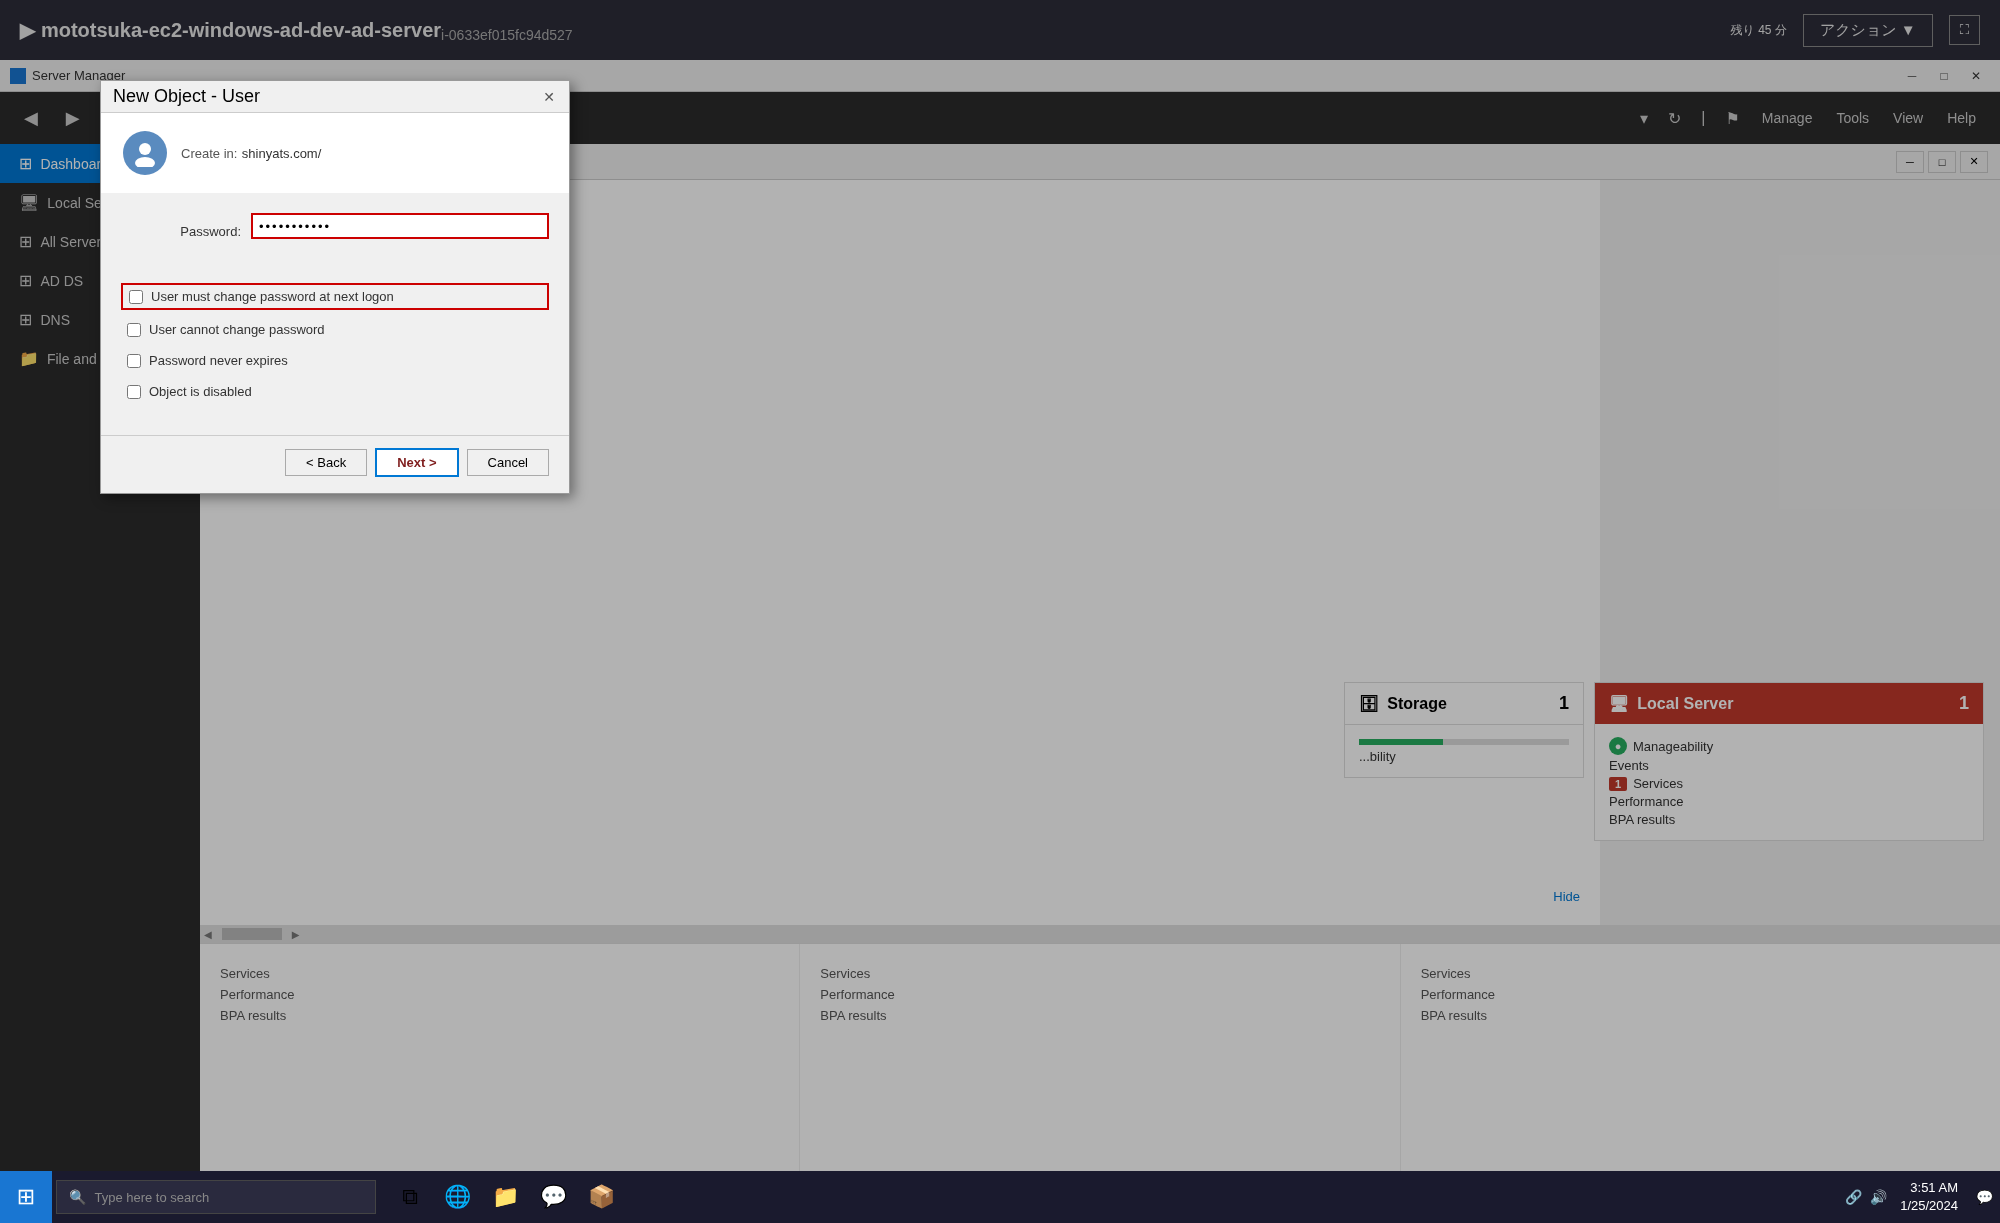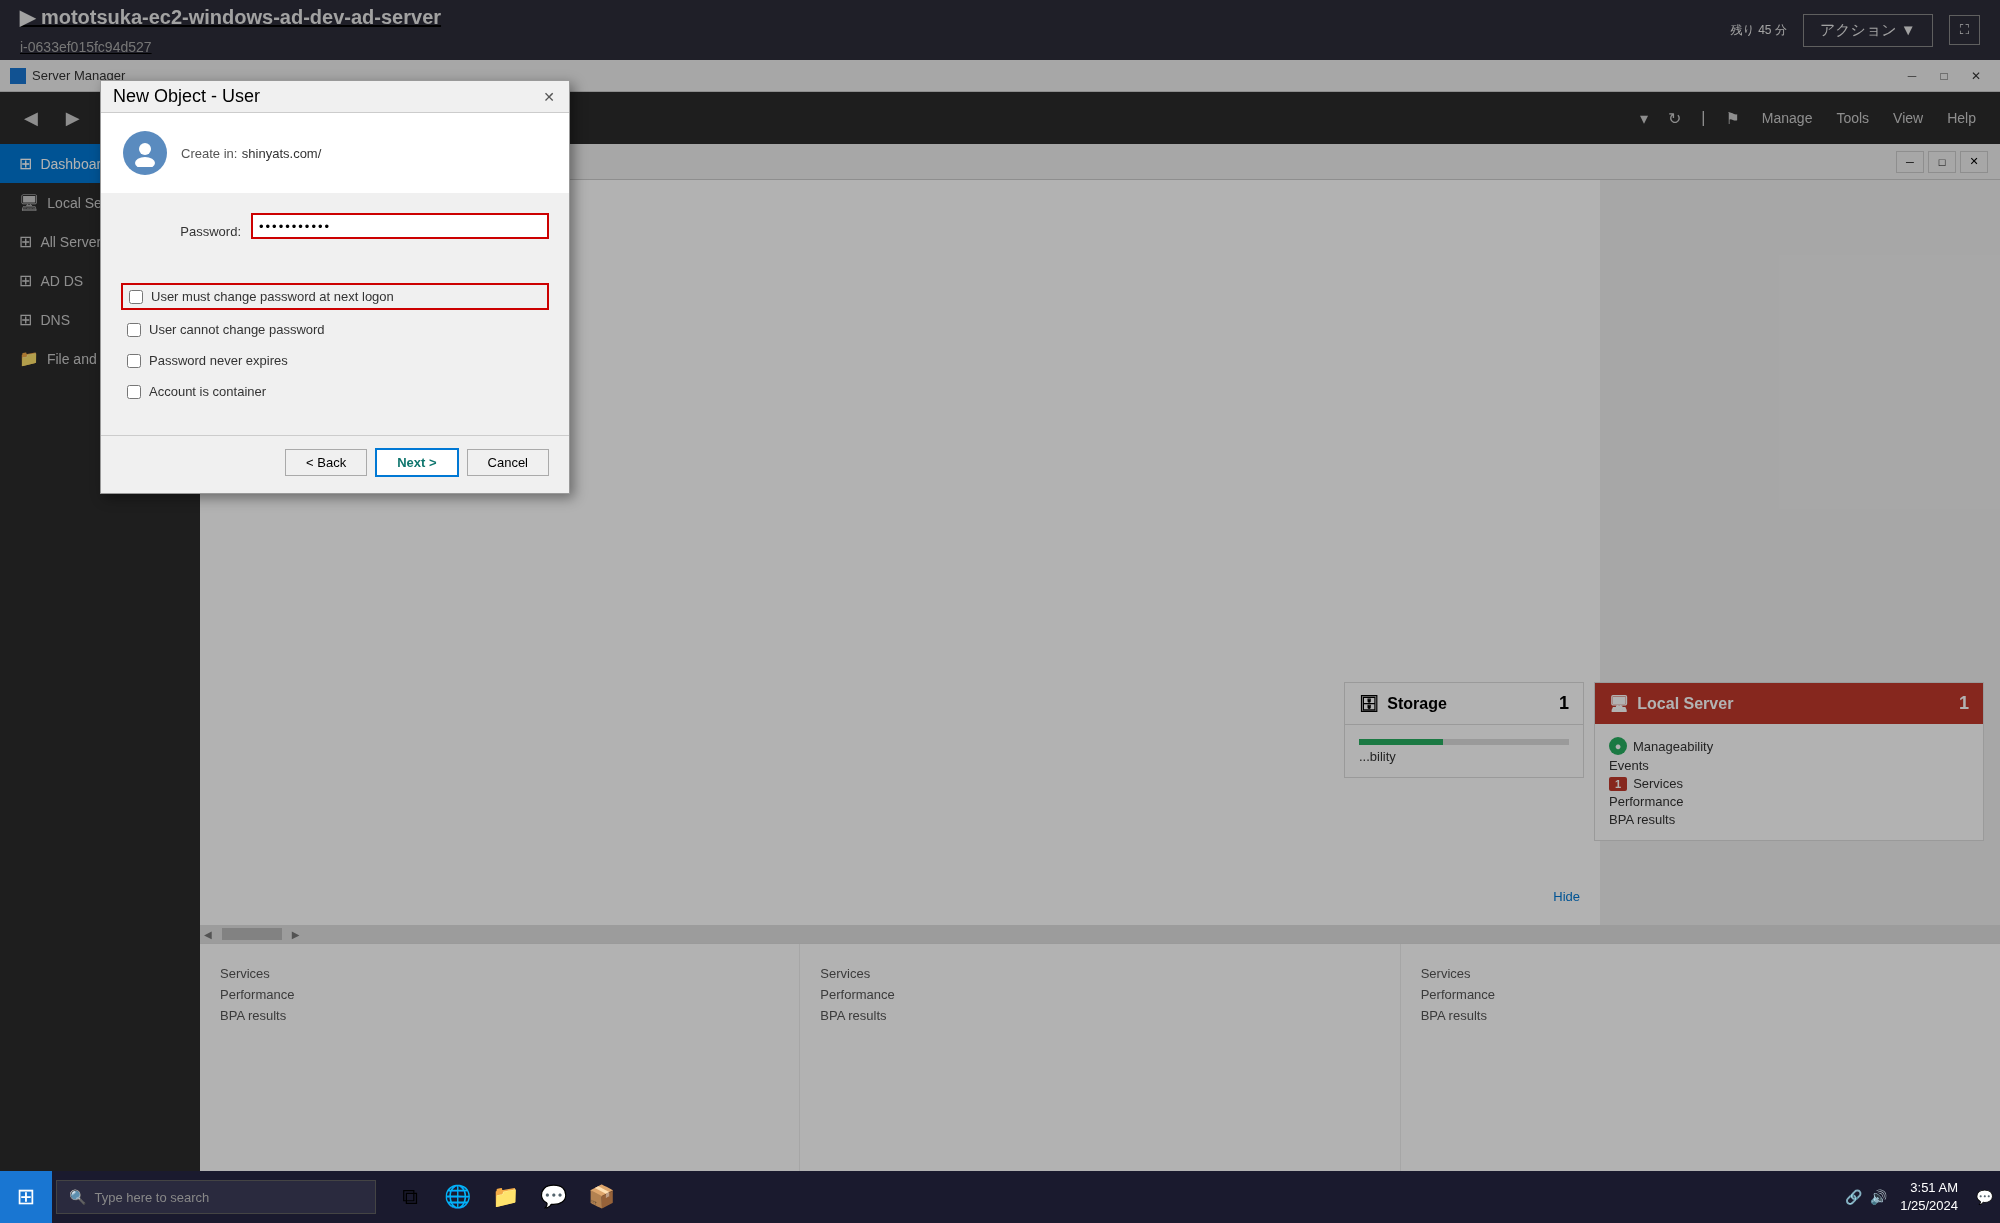--- a/index.html
+++ b/index.html
@@ -3,21 +3,21 @@
   <meta charset="utf-8">
   <style>
     * { margin: 0; padding: 0; box-sizing: border-box; }
     body { width: 2000px; height: 1223px; overflow: hidden; font-family: 'Segoe UI', Arial, sans-serif; background: #1a1a2e; position: relative; }
 
     
     .ec2-bar {
       width: 100%; height: 60px; background: #2d2d3a; display: flex; align-items: center;
       padding: 0 20px; justify-content: space-between;
     }
-    .ec2-bar-left { display: flex; flex-direction: column; text-decoration: underline; }
+    .ec2-bar-left { display: flex; flex-direction: row; }
     .ec2-title { color: #e8e8e8; font-size: 20px; font-weight: 600; display: flex; align-items: center; gap: 8px; }
     .ec2-subtitle { color: #aaa; font-size: 14px; margin-top: 10px; }
     .ec2-bar-right { display: flex; align-items: center; gap: 16px; }
     .ec2-time { color: #e8e8e8; font-size: 12px; }
     .ec2-action-btn {
       background: transparent; border: 1px solid #888; color: #e8e8e8; padding: 6px 16px;
       font-size: 15px; cursor: pointer; display: flex; align-items: center; gap: 6px;
     }
     .ec2-expand-btn {
       background: transparent; border: 1px solid #888; color: #e8e8e8; padding: 6px 10px; cursor: pointer;
@@ -151,21 +151,21 @@
 
     .dialog-footer {
       padding: 12px 20px 16px; background: #f0f0f0; border-top: 1px solid #ccc;
       display: flex; align-items: center; justify-content: flex-end; gap: 8px;
       margin-top: 8px;
     }
     .dialog-btn {
       padding: 5px 20px; font-size: 13px; cursor: pointer;
       border: 1px solid #aaa; background: #f0f0f0;
     }
-    .dialog-btn.primary { border: 2px solid #0078d4; color: #0f766e; background: white; font-weight: 600; }
+    .dialog-btn.primary { border: 2px solid #0078d4; color: #7f1d1d; background: white; font-weight: 600; }
 
     
     .bottom-row {
       position: absolute; bottom: 0; left: 0; right: 0; height: 280px;
       display: flex; background: white; border-top: 1px solid #ddd;
     }
     .bottom-col {
       flex: 1; padding: 16px 20px; border-right: 1px solid #eee;
     }
     .bottom-col:last-child { border-right: none; }
@@ -442,21 +442,21 @@
       <div class="checkbox-row">
         <input type="checkbox" class="cb-checkbox" id="cb2" style="">
         <label class="cb-label" for="cb2">User cannot change password</label>
       </div>
       <div class="checkbox-row">
         <input type="checkbox" class="cb-checkbox" id="cb3" style="">
         <label class="cb-label" for="cb3">Password never expires</label>
       </div>
       <div class="checkbox-row">
         <input type="checkbox" class="cb-checkbox" id="cb4" style="">
-        <label class="cb-label" for="cb4">Account is container</label>
+        <label class="cb-label" for="cb4">Object is disabled</label>
       </div>
     </div>
   </div>
 
   <div class="dialog-footer">
     <button class="dialog-btn">&lt; Back</button>
     <button class="dialog-btn primary">Next &gt;</button>
     <button class="dialog-btn">Cancel</button>
   </div>
 </div>

